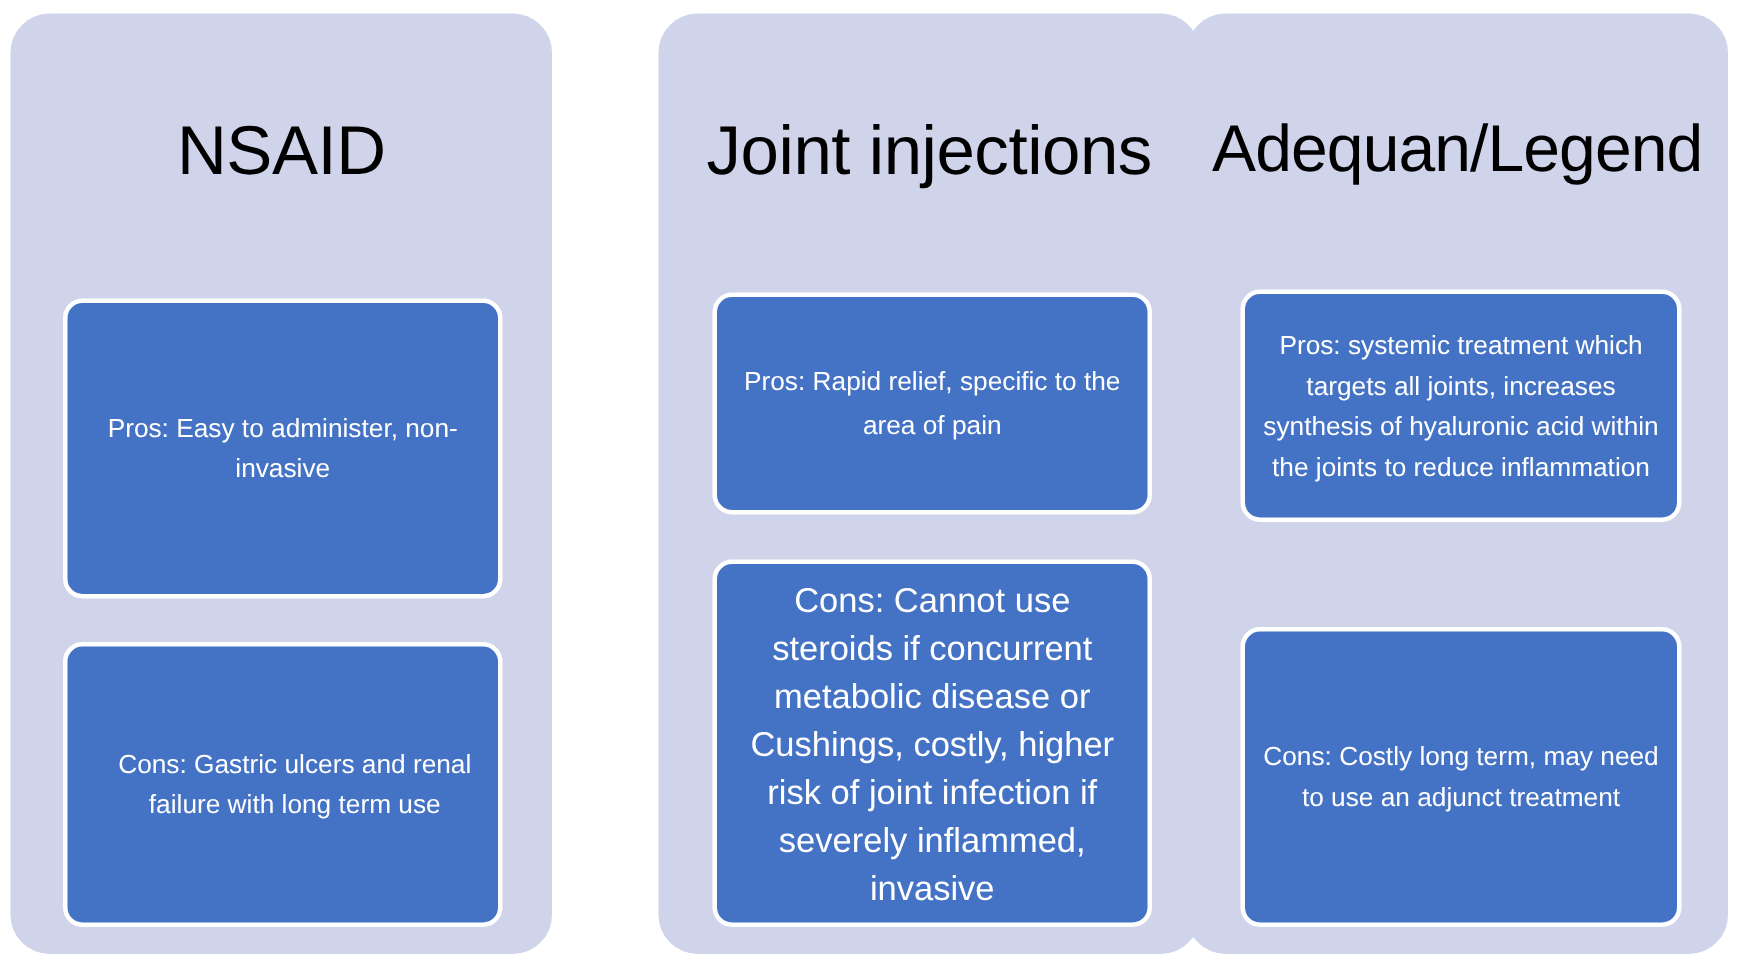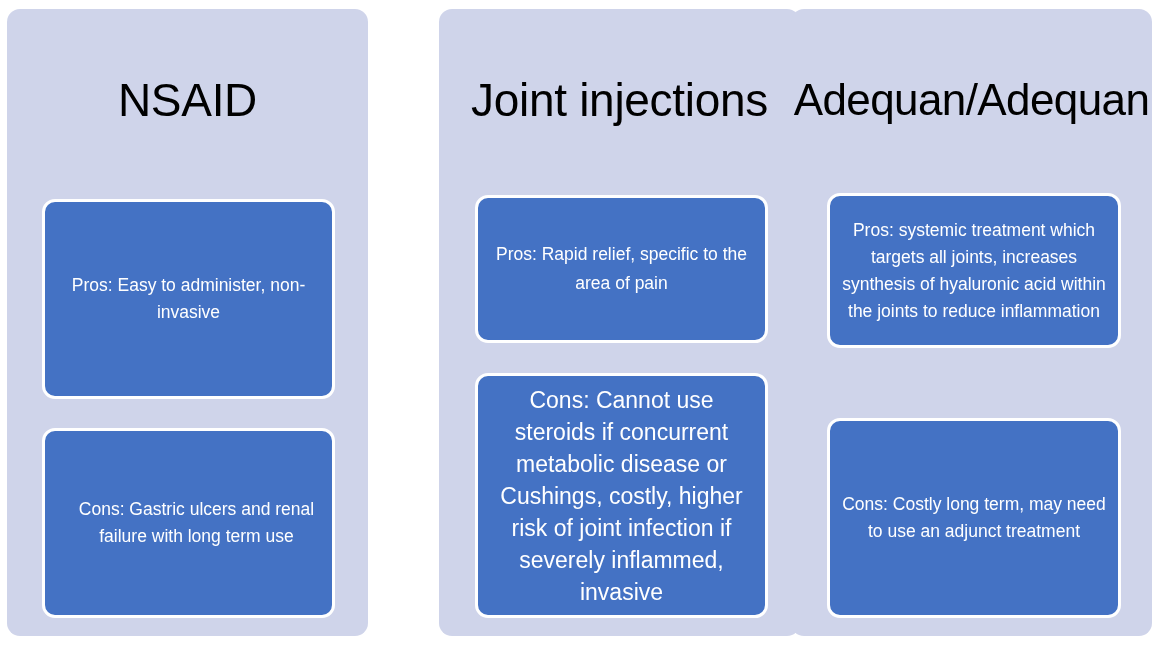--- a/index.html
+++ b/index.html
@@ -21,21 +21,21 @@
     height: 647px;
     background: #ffffff;
   }
 
   
   .column {
     position: absolute;
     top: 9px;
     height: 627px;
     background: #CFD4EA;
-    border-radius: 13px;
+    border-radius: 26px;
     box-sizing: border-box;
   }
   #col-0 { left: 7px;   width: 361px; }
   #col-1 { left: 399px; width: 361px; margin-left: 40px; }
   #col-2 { left: 791px; width: 361px; }
 
   .column-title {
     position: absolute;
     left: 0;
     right: 0;
@@ -105,21 +105,21 @@
     <div class="column-title">Joint injections</div>
     <div class="item-box box-1">
       <div class="item-text">Cons: Cannot use steroids if concurrent metabolic disease or Cushings, costly, higher risk of joint infection if severely inflammed, invasive</div>
     </div>
     <div class="item-box box-0">
       <div class="item-text">Pros: Rapid relief, specific to the area of pain</div>
     </div>
   </div>
 
   <div class="column" id="col-2">
-    <div class="column-title">Adequan/Adequan</div>
+    <div class="column-title">Adequan/Legend</div>
     <div class="item-box box-0">
       <div class="item-text">Pros: systemic treatment which targets all joints, increases synthesis of hyaluronic acid within the joints to reduce inflammation</div>
     </div>
     <div class="item-box box-1">
       <div class="item-text">Cons: Costly long term, may need to use an adjunct treatment</div>
     </div>
   </div>
 
 </div>
 

